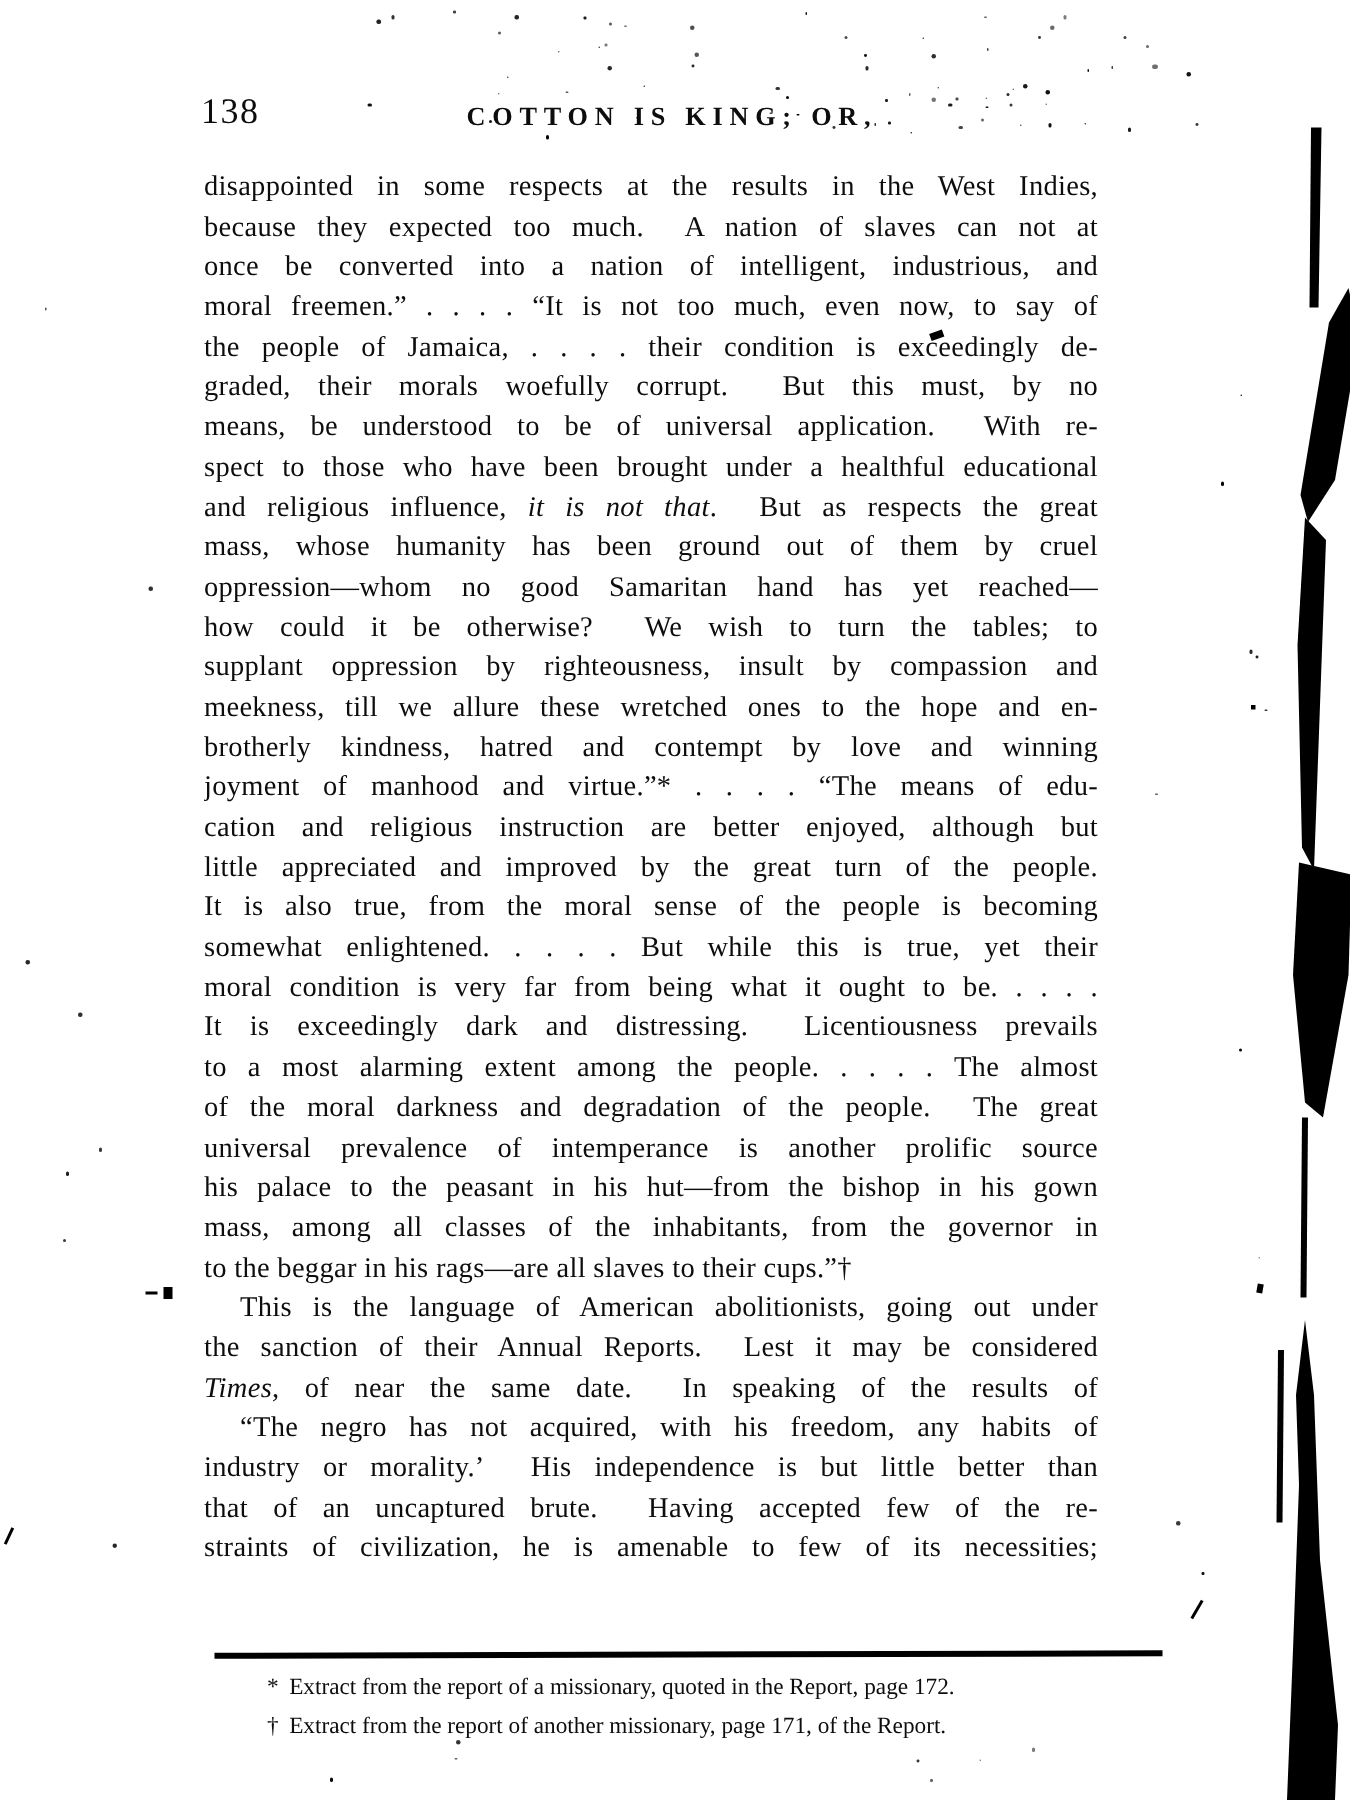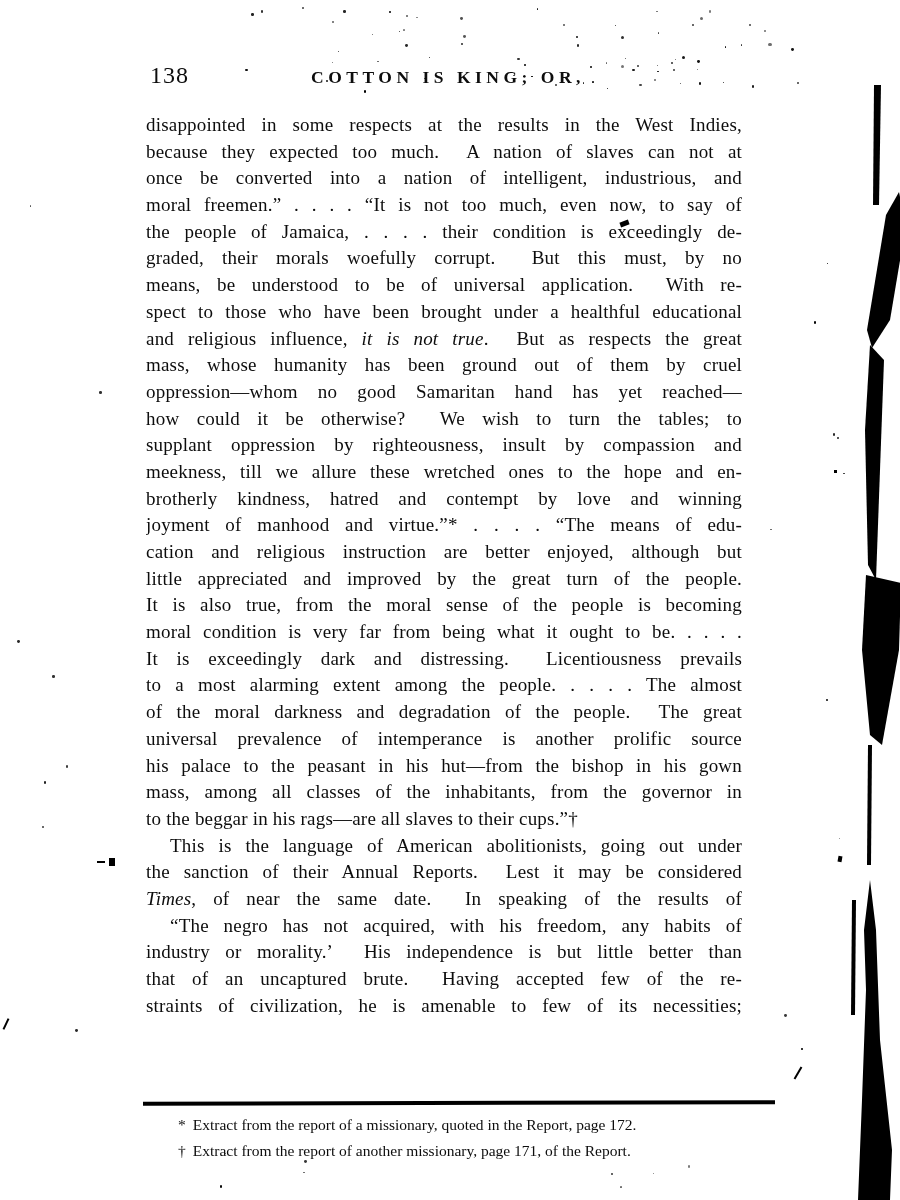--- a/index.html
+++ b/index.html
@@ -3,29 +3,29 @@
 <meta charset="utf-8">
 <style>
   html,body{margin:0;padding:0;}
   body{
     width:900px;height:1200px;position:relative;overflow:hidden;
     background:#ffffff;color:#0d0d0d;
     font-family:"Liberation Serif","DejaVu Serif",serif;
   }
   .page{position:absolute;inset:0;}
   .pagenum{
-    position:absolute;left:150px;top:62px;
+    position:absolute;left:134px;top:62px;
     font-size:24px;letter-spacing:1px;
   }
   .runhead{
     position:absolute;left:150px;top:67px;width:596px;
     text-align:center;font-size:17.5px;font-weight:bold;letter-spacing:4.5px;
   }
   .textblock{
-    position:absolute;left:146px;top:112px;width:596px;
+    position:absolute;left:136px;top:112px;width:596px;
   }
   .line{
     height:26.7px;line-height:26.7px;overflow:hidden;
     font-size:19px;
     text-align:justify;text-align-last:justify;
     letter-spacing:0.2px;
   }
   .line.nj{text-align-last:left;}
   .line.indent{padding-left:24px;}
   .it{font-style:italic;}
@@ -55,31 +55,32 @@
 
   <div class="textblock">
       <div class="line"><span>disappointed in some respects at the results in the West Indies,</span></div>
       <div class="line"><span>because they expected too much.&nbsp; A nation of slaves can not at</span></div>
       <div class="line"><span>once be converted into a nation of intelligent, industrious, and</span></div>
       <div class="line"><span>moral freemen.” . . . . “It is not too much, even now, to say of</span></div>
       <div class="line"><span>the people of Jamaica, . . . . their condition is exceedingly de-</span></div>
       <div class="line"><span>graded, their morals woefully corrupt.&nbsp; But this must, by no</span></div>
       <div class="line"><span>means, be understood to be of universal application.&nbsp; With re-</span></div>
       <div class="line"><span>spect to those who have been brought under a healthful educational</span></div>
-      <div class="line"><span>and religious influence, </span><span class="it">it is not true</span><span>.&nbsp; But as respects the great</span></div>
+      <div class="line"><span>and religious influence, </span><span class="it">it is not that</span><span>.&nbsp; But as respects the great</span></div>
       <div class="line"><span>mass, whose humanity has been ground out of them by cruel</span></div>
       <div class="line"><span>oppression—whom no good Samaritan hand has yet reached—</span></div>
       <div class="line"><span>how could it be otherwise?&nbsp; We wish to turn the tables; to</span></div>
       <div class="line"><span>supplant oppression by righteousness, insult by compassion and</span></div>
       <div class="line"><span>meekness, till we allure these wretched ones to the hope and en-</span></div>
       <div class="line"><span>brotherly kindness, hatred and contempt by love and winning</span></div>
       <div class="line"><span>joyment of manhood and virtue.”* . . . . “The means of edu-</span></div>
       <div class="line"><span>cation and religious instruction are better enjoyed, although but</span></div>
       <div class="line"><span>little appreciated and improved by the great turn of the people.</span></div>
       <div class="line"><span>It is also true, from the moral sense of the people is becoming</span></div>
+      <div class="line"><span>somewhat enlightened. . . . . But while this is true, yet their</span></div>
       <div class="line"><span>moral condition is very far from being what it ought to be. . . . .</span></div>
       <div class="line"><span>It is exceedingly dark and distressing.&nbsp; Licentiousness prevails</span></div>
       <div class="line"><span>to a most alarming extent among the people. . . . . The almost</span></div>
       <div class="line"><span>of the moral darkness and degradation of the people.&nbsp; The great</span></div>
       <div class="line"><span>universal prevalence of intemperance is another prolific source</span></div>
       <div class="line"><span>his palace to the peasant in his hut—from the bishop in his gown</span></div>
       <div class="line"><span>mass, among all classes of the inhabitants, from the governor in</span></div>
       <div class="line nj"><span>to the beggar in his rags—are all slaves to their cups.”†</span></div>
       <div class="line indent"><span>This is the language of American abolitionists, going out under</span></div>
       <div class="line"><span>the sanction of their Annual Reports.&nbsp; Lest it may be considered</span></div>

